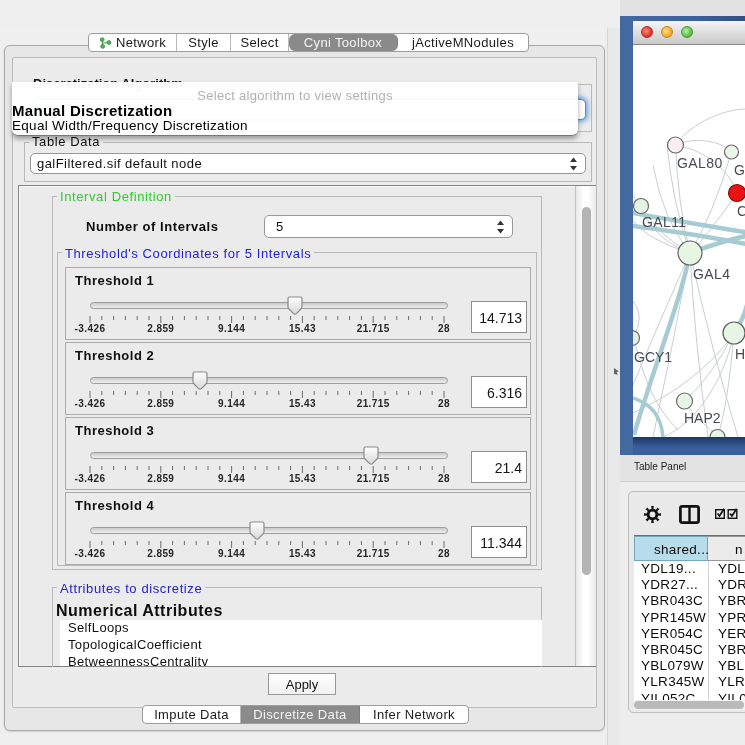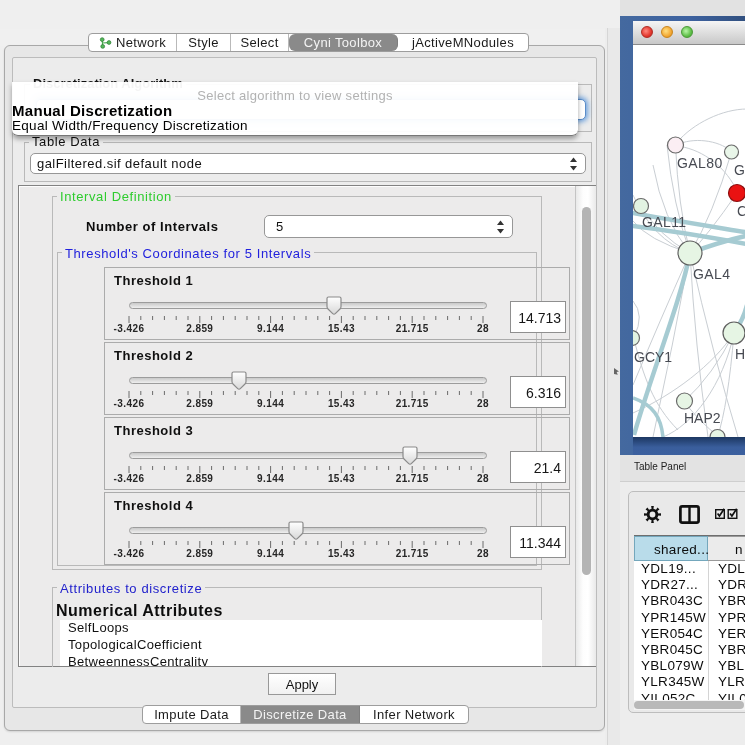--- a/index.html
+++ b/index.html
@@ -28,21 +28,21 @@
   .combo{position:absolute;background:#fff;border:1px solid #979797;border-radius:5px;
     box-sizing:border-box;font-size:13px;color:#111;}
   .combo .txt{position:absolute;left:6px;top:46%;transform:translateY(-50%);letter-spacing:.45px;}
   .arr{position:absolute;right:7px;top:50%;transform:translateY(-50%);width:9px;height:14px;}
   
   #inner{left:18px;top:185px;width:578px;height:482px;background:#ecebeb;
     border:1px solid #828282;box-sizing:border-box;box-shadow:inset 1px 1px 0 #fdfdfd;}
   #vtrack{position:absolute;left:556px;top:0;width:20px;height:480px;
     background:linear-gradient(90deg,#e9e9e9,#fdfdfd 35%,#ffffff 60%,#e9e9e9);border-left:1px solid #c4c4c4;}
   #vthumb{position:absolute;left:6px;top:21px;width:9px;height:368px;background:#b4b4b4;border-radius:5px;}
-  .tbox{position:absolute;left:53px;width:466px;height:73px;border:1px solid #ababab;box-sizing:border-box;margin-left:39px;}
+  .tbox{position:absolute;left:53px;width:466px;height:73px;border:1px solid #ababab;box-sizing:border-box;}
   .tlab{position:absolute;left:9px;top:5px;font-size:13px;font-weight:bold;letter-spacing:.5px;color:#101010;}
   .track{position:absolute;left:24px;width:358px;height:7px;top:34px;border:1px solid #9c9c9c;
     border-radius:4px;background:linear-gradient(#c9c9c9,#efefef);box-sizing:border-box;}
   .vbox{position:absolute;left:405px;top:33px;width:56px;height:32px;background:#fff;
     border:1px solid #8f8f8f;box-sizing:border-box;}
   .vbox span{position:absolute;right:4px;top:8px;font-size:14px;color:#161616;}
   .ticks{position:absolute;left:0;top:0;}
   .tklab{position:absolute;top:55px;font-size:10px;font-weight:bold;letter-spacing:.4px;color:#262626;transform:translateX(-50%);}
   .thumb{position:absolute;top:28px;width:16px;height:19px;transform:translateX(-50%);}
   

